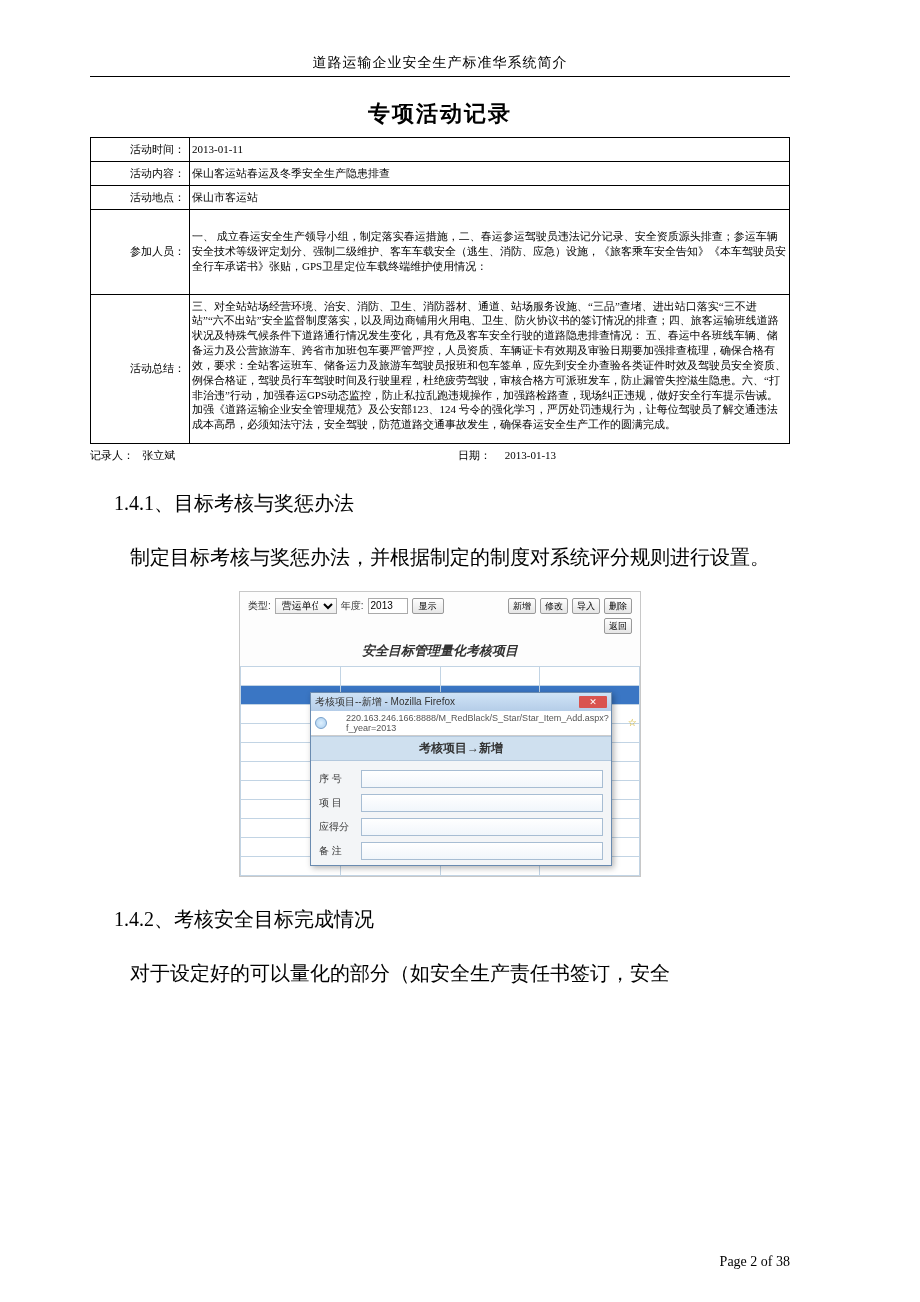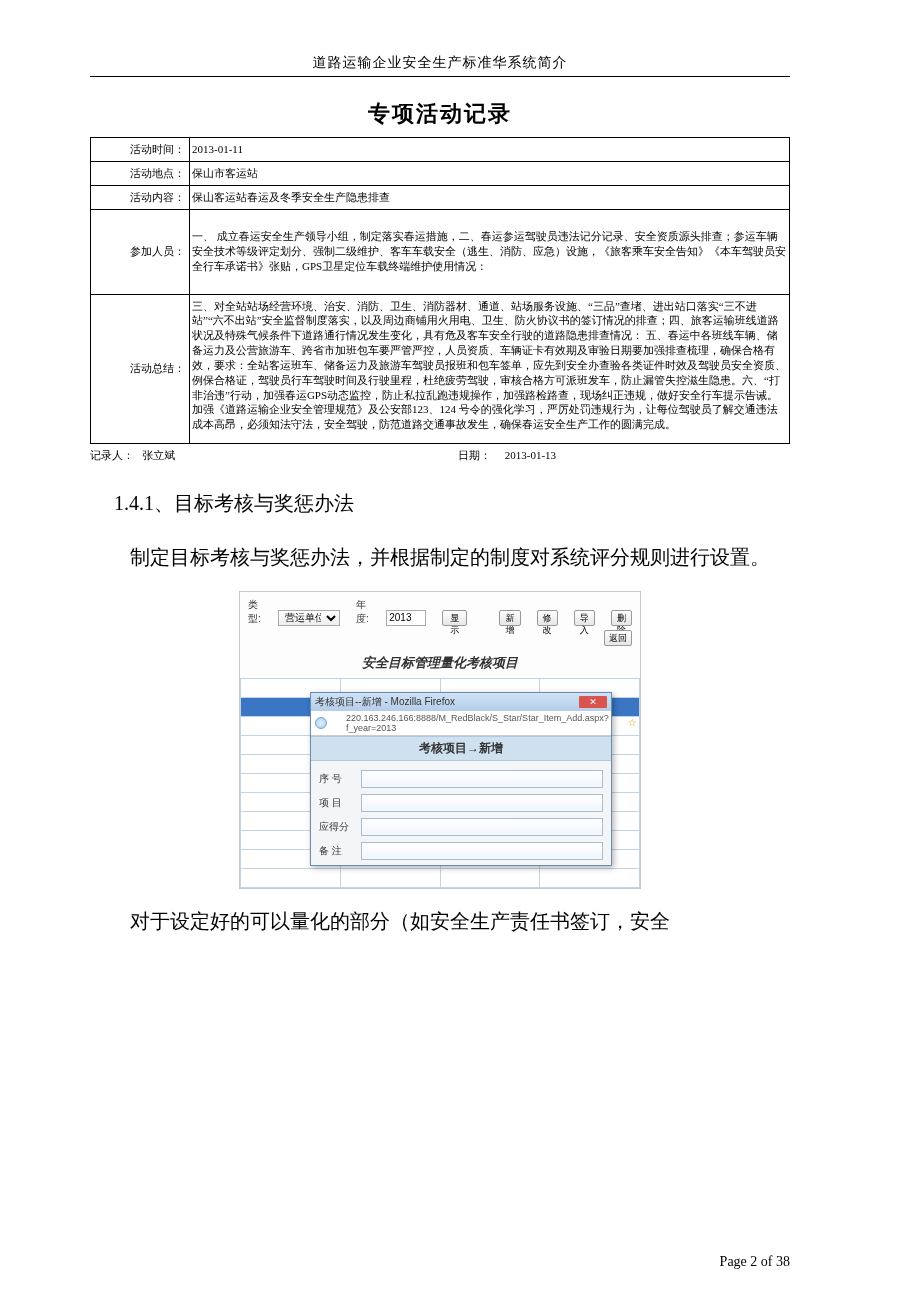--- a/index.html
+++ b/index.html
@@ -83,22 +83,22 @@
     border: 1px solid #c8c8c8;
     background: #fdfdfd;
     font-family: "Microsoft YaHei", Arial, sans-serif;
     font-size: 10px;
     color: #333;
     position: relative;
   }
   .ui-toolbar {
     padding: 6px 8px 4px 8px;
     display: flex;
-    align-items: flex-end;
-    gap: 16px;
+    align-items: center;
+    gap: 4px;
   }
   .ui-toolbar .lbl { font-size: 10px; }
   .ui-select {
     border: 1px solid #aaa;
     height: 16px;
     font-size: 10px;
     padding: 0 2px;
     width: 62px;
     background: linear-gradient(#fff,#eee);
   }
@@ -244,26 +244,26 @@
 
   <div class="record-title">专项活动记录</div>
 
   <table class="record-table">
     <tbody>
         <tr>
       <td class="label">活动时间：</td>
       <td class="val">2013-01-11</td>
     </tr>
     <tr>
+      <td class="label">活动内容：</td>
+      <td class="val">保山客运站春运及冬季安全生产隐患排查</td>
+    </tr>
+    <tr>
       <td class="label">活动地点：</td>
       <td class="val">保山市客运站</td>
-    </tr>
-    <tr>
-      <td class="label">活动内容：</td>
-      <td class="val">保山客运站春运及冬季安全生产隐患排查</td>
     </tr>
     <tr class="tall">
       <td class="label">参加人员：</td>
       <td class="val">一、 成立春运安全生产领导小组，制定落实春运措施，二、春运参运驾驶员违法记分记录、安全资质源头排查；参运车辆安全技术等级评定划分、强制二级维护、客车车载安全（逃生、消防、应急）设施，《旅客乘车安全告知》《本车驾驶员安全行车承诺书》张贴，GPS卫星定位车载终端维护使用情况：</td>
     </tr>
     <tr class="taller">
       <td class="label" style="vertical-align:middle">活动总结：</td>
       <td class="val">三、对全站站场经营环境、治安、消防、卫生、消防器材、通道、站场服务设施、“三品”查堵、进出站口落实“三不进站”“六不出站”安全监督制度落实，以及周边商铺用火用电、卫生、防火协议书的签订情况的排查；四、旅客运输班线道路状况及特殊气候条件下道路通行情况发生变化，具有危及客车安全行驶的道路隐患排查情况：  五、春运中各班线车辆、储备运力及公营旅游车、跨省市加班包车要严管严控，人员资质、车辆证卡有效期及审验日期要加强排查梳理，确保合格有效，要求：全站客运班车、储备运力及旅游车驾驶员报班和包车签单，应先到安全办查验各类证件时效及驾驶员安全资质、例保合格证，驾驶员行车驾驶时间及行驶里程，杜绝疲劳驾驶，审核合格方可派班发车，防止漏管失控滋生隐患。六、“打非治违”行动，加强春运GPS动态监控，防止私拉乱跑违规操作，加强路检路查，现场纠正违规，做好安全行车提示告诫。加强《道路运输企业安全管理规范》及公安部123、124 号令的强化学习，严厉处罚违规行为，让每位驾驶员了解交通违法成本高昂，必须知法守法，安全驾驶，防范道路交通事故发生，确保春运安全生产工作的圆满完成。</td>
     </tr>
   </tbody>
@@ -398,16 +398,17 @@
           <div class="dlg-field"></div>
         </div>
         <div class="dlg-row">
           <span class="dlg-lbl">备 注</span>
           <div class="dlg-field"></div>
         </div>
       </div>
     </div>
   </div>
 
+  <div class="body-text" style="margin-top:20px">1.4.2、考核安全目标完成情况</div>
   <p class="indented-para">对于设定好的可以量化的部分（如安全生产责任书签订，安全</p>
 
   <div class="page-num">Page 2 of 38</div>
 </div>
 
 </body></html>

